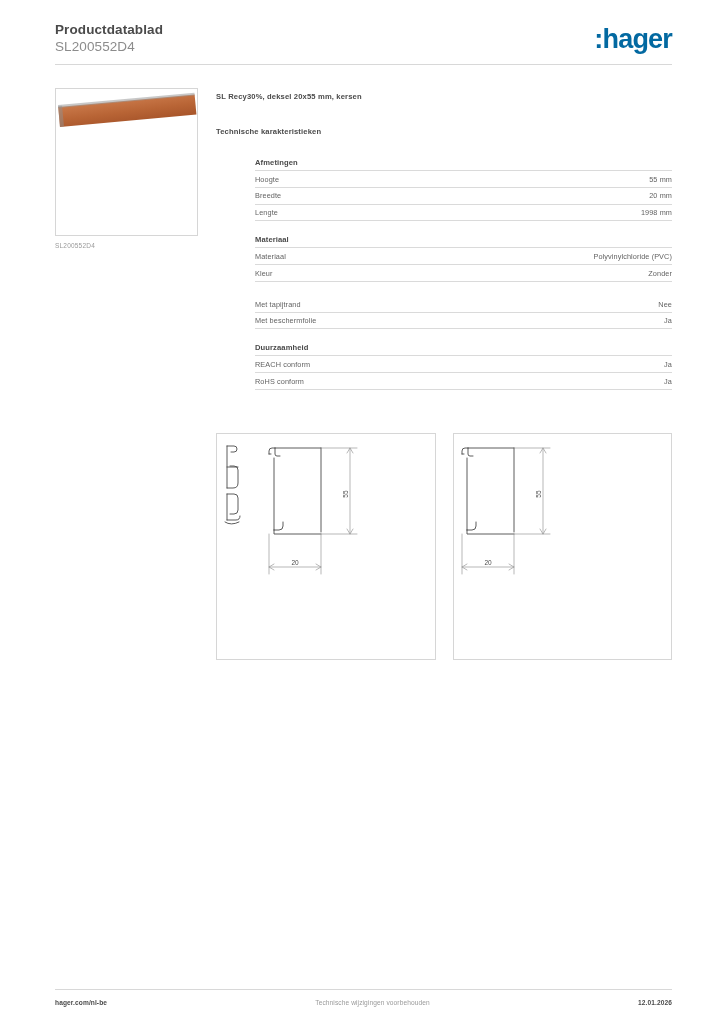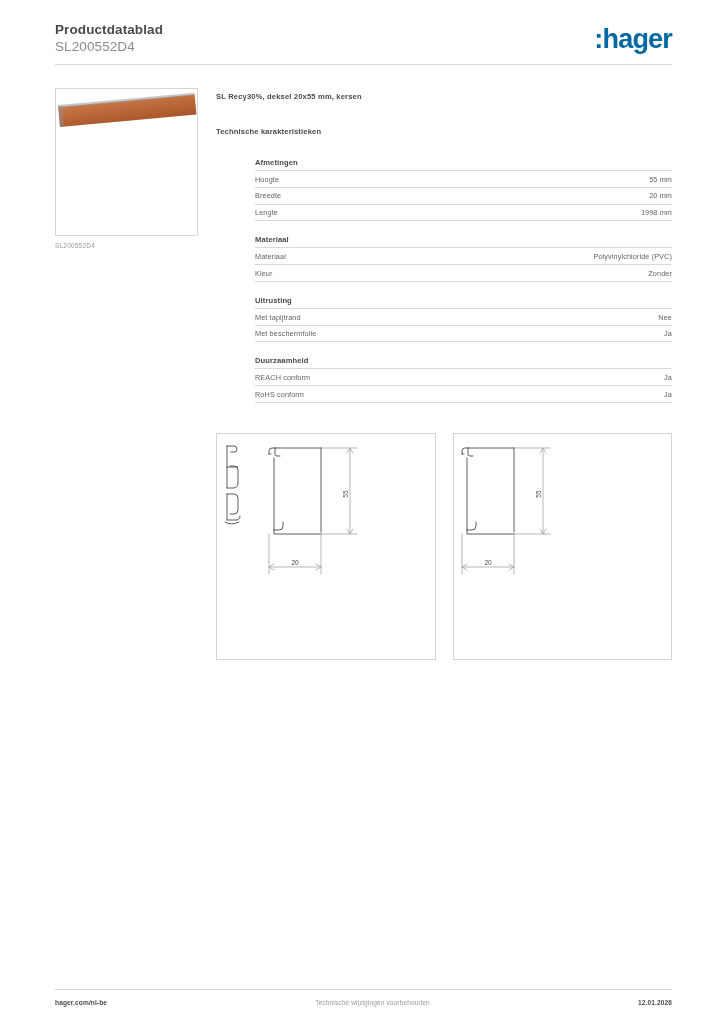--- a/index.html
+++ b/index.html
@@ -285,21 +285,20 @@
         <span class="spec-value">Polyvinylchloride (PVC)</span>
       </div>
       <div class="spec-row">
         <span class="spec-label">Kleur</span>
         <span class="spec-value">Zonder</span>
       </div>
     </div>
 
 
     <div class="spec-section">
-      <div class="spec-section-title">Uitrusting</div>
       <div class="spec-row">
         <span class="spec-label">Met tapijtrand</span>
         <span class="spec-value">Nee</span>
       </div>
       <div class="spec-row">
         <span class="spec-label">Met beschermfolie</span>
         <span class="spec-value">Ja</span>
       </div>
     </div>
 

